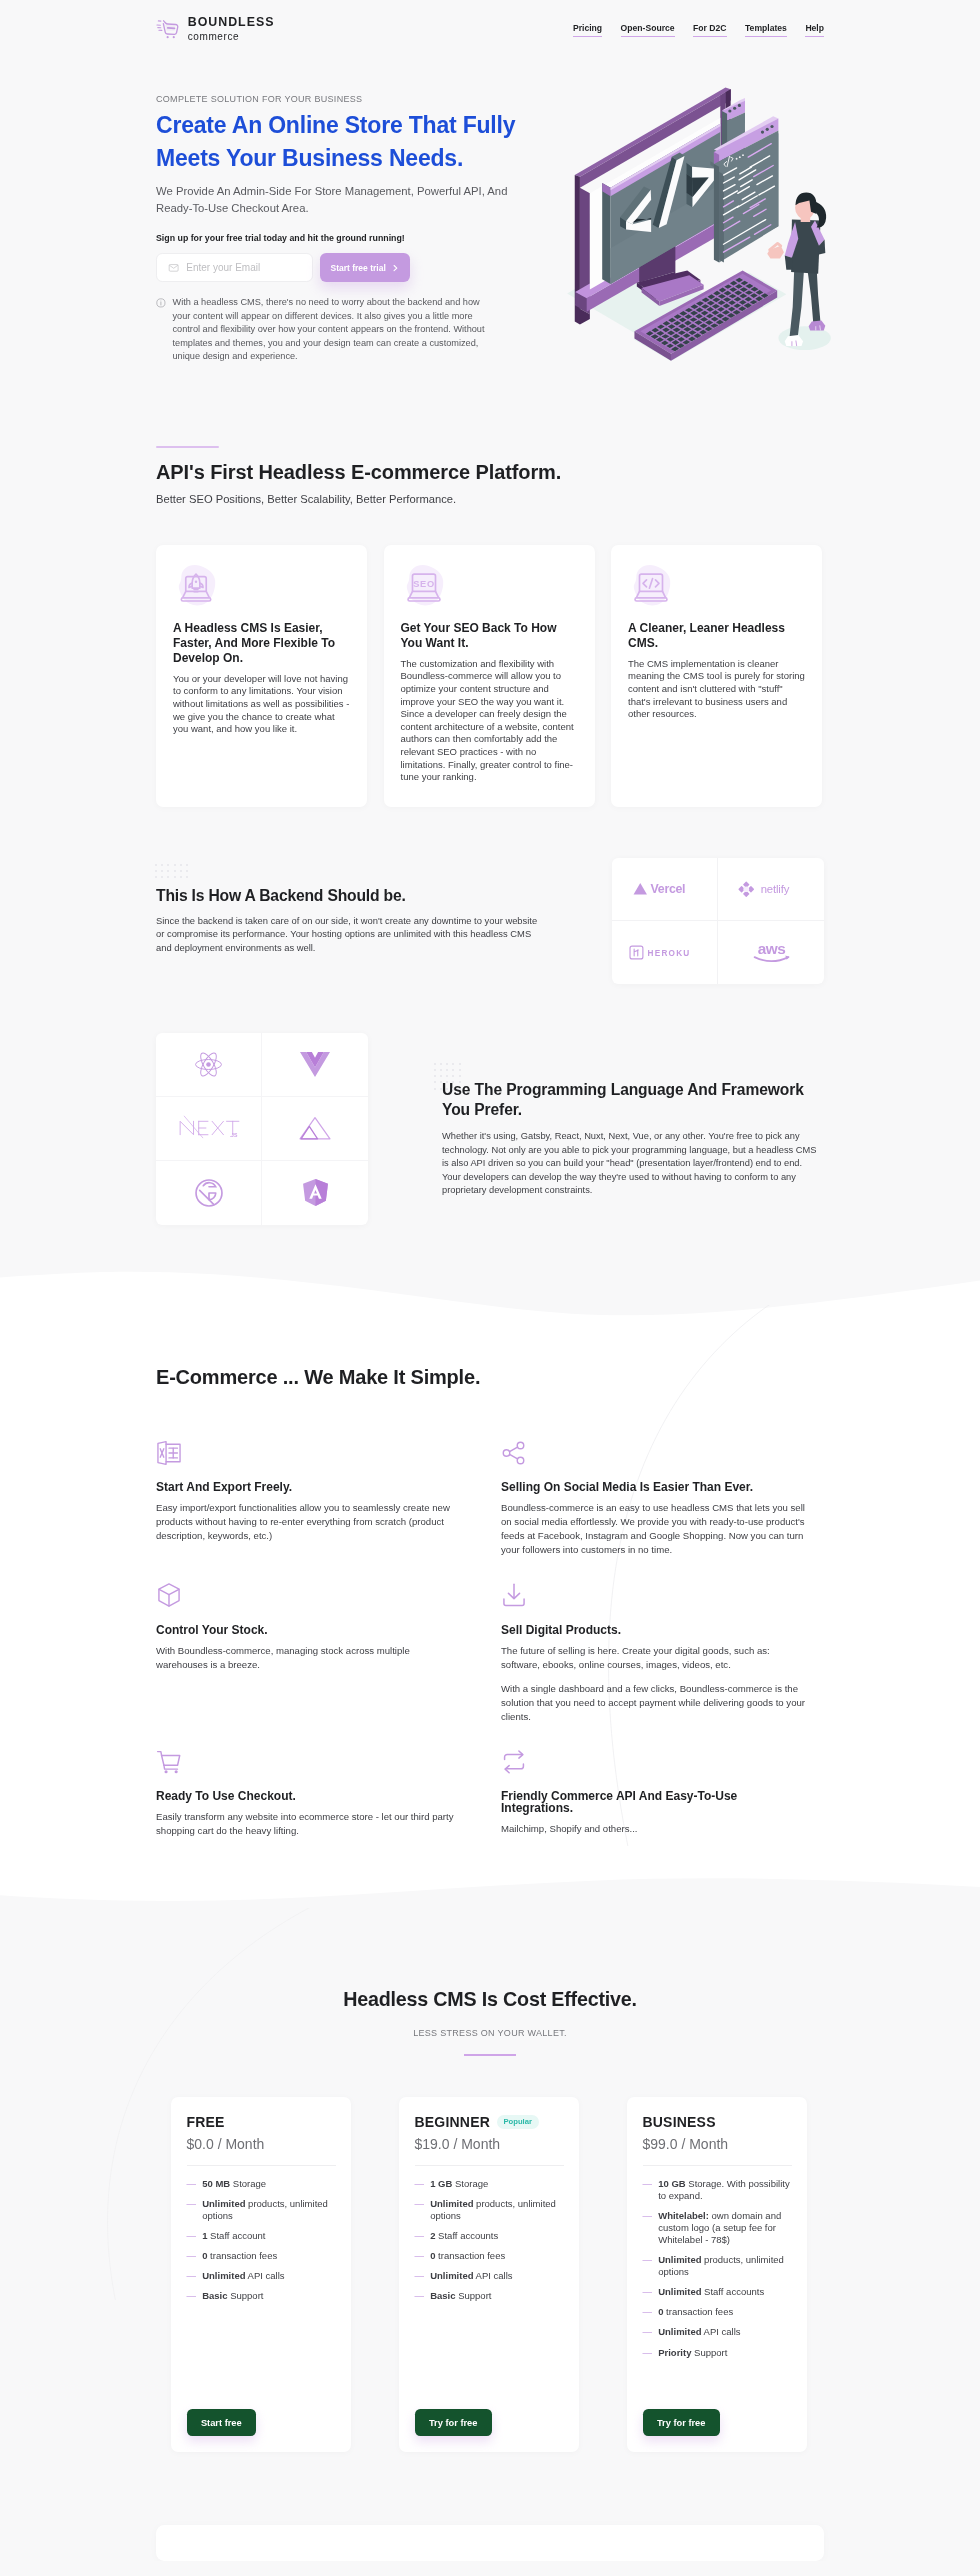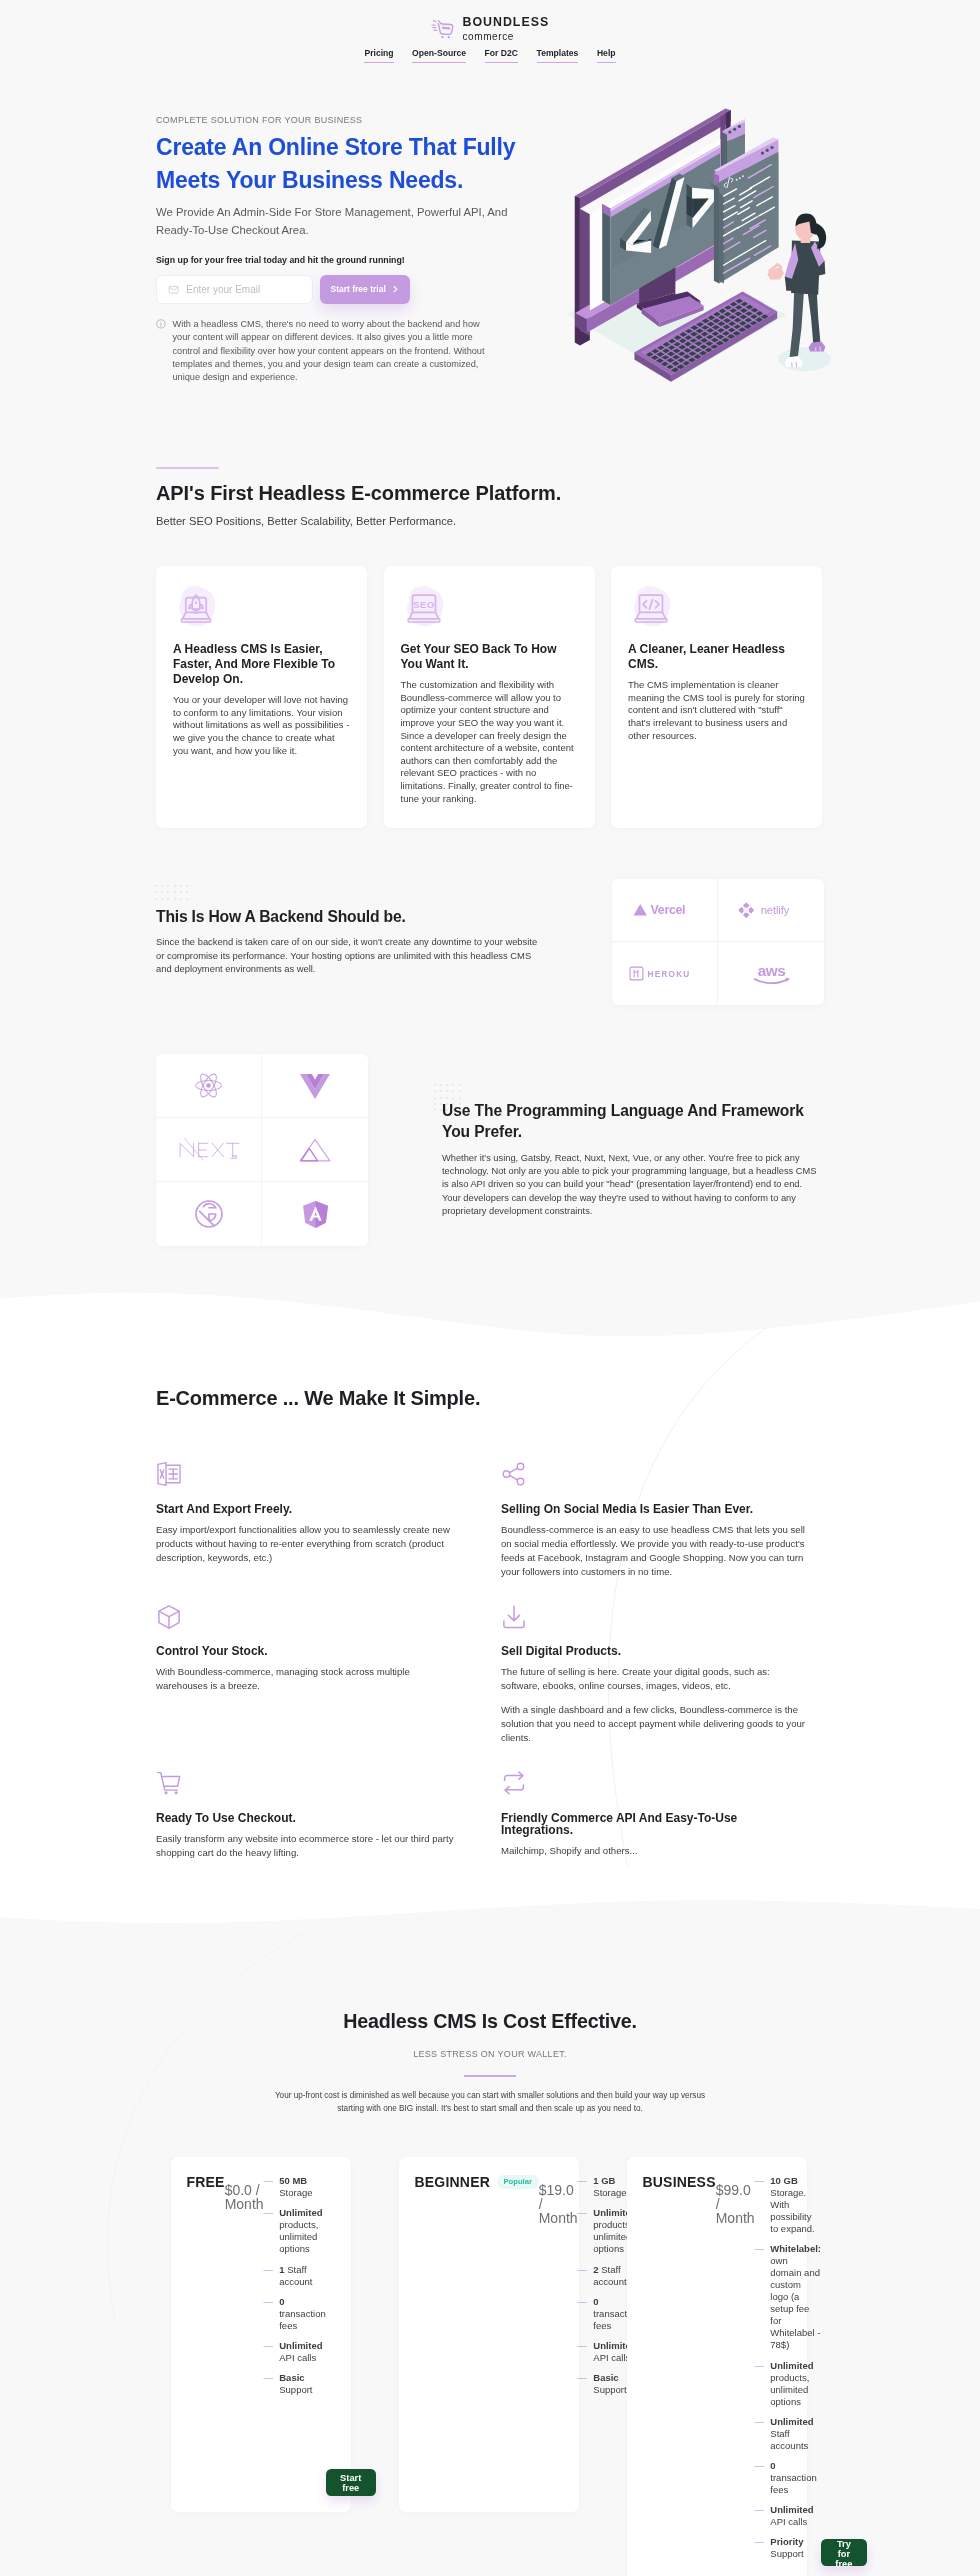--- a/index.html
+++ b/index.html
@@ -2,21 +2,21 @@
 <html style="font-size:8.2px"><head>
 <meta charset="utf-8">
 <title>Boundless commerce</title>
 <style>
   *{box-sizing:border-box;margin:0;padding:0;}
   html{width:980px;}
   body{width:980px;font-family:"Liberation Sans",sans-serif;background:#f8f8f9;color:#1f2023;overflow-x:hidden;}
   .wrap{width:668px;margin:0 auto;position:relative;}
 
   
-  .hdr{display:flex;align-items:center;justify-content:space-between;padding-top:16px;flex-direction:column;}
+  .hdr{display:flex;align-items:flex-start;justify-content:space-between;padding-top:16px;}
   .logo{display:flex;align-items:center;gap:7.7px;}
   .logo-txt{line-height:1;}
   .logo-name{font-size:12.4px;font-weight:700;letter-spacing:1px;color:#1f2023;}
   .logo-sub{font-size:10px;font-weight:400;letter-spacing:0.6px;color:#1f2023;margin-top:3.1px;}
   nav{display:flex;align-items:center;gap:18.5px;padding-top:7.7px;}
   nav a{font-size:8.6px;font-weight:700;color:#1f2023;text-decoration:none;padding-bottom:4.1px;border-bottom:1.3px solid #cfa5e8;line-height:1;}
 
   
   .hero{position:relative;padding-top:53px;}
   .hero-left{width:392px;}
@@ -84,21 +84,21 @@
   .feat p + p{margin-top:9.8px;}
 
   
   .sec-pricing{padding-top:75px;text-align:center;position:relative;}
   .arc2{position:absolute;left:-118px;top:-82px;pointer-events:none;}
   .sec-pricing h2{font-size:19.7px;line-height:1;letter-spacing:-0.2px;}
   .pr-sub{font-size:9px;letter-spacing:0.3px;color:#77787d;margin-top:19px;font-weight:500;line-height:1;}
   .pr-rule{width:52px;height:1.5px;background:#cfa5e8;margin:16px auto 0;}
   .pr-blurb{font-size:8.2px;line-height:13.4px;color:#3d3e43;margin-top:12px;}
   .plans{display:flex;gap:48px;margin-top:41px;text-align:left;align-items:flex-start;width:637px;margin-left:15px;}
-  .plan{width:180px;background:#fff;border-radius:7.2px;padding:18.5px 15.5px 15.5px 15.5px;box-shadow:0 1px 7.2px rgba(0,0,0,.032);display:flex;flex-direction:row;min-height:355px;}
+  .plan{width:180px;background:#fff;border-radius:7.2px;padding:18.5px 15.5px 15.5px 15.5px;box-shadow:0 1px 7.2px rgba(0,0,0,.032);display:flex;flex-direction:column;min-height:355px;}
   .plan-head{display:flex;align-items:center;gap:6.7px;height:13.4px;}
   .plan-name{font-size:14px;font-weight:700;letter-spacing:0.2px;line-height:1;}
   .badge{background:#e7f8f5;color:#2ab9a8;font-size:7.7px;font-weight:700;padding:3.1px 6.7px;border-radius:10.3px;line-height:1;}
   .plan-price{font-size:14px;color:#6e6f74;margin-top:8.2px;font-weight:400;line-height:1;}
   .plan-hr{height:0.5px;background:#eeeef0;margin:14px 0 12.4px 0;}
   .plan li{list-style:none;display:flex;gap:6.2px;font-size:9.5px;line-height:12px;color:#3d3e43;margin-bottom:8.2px;}
   .dash{color:#c49ae0;flex:0 0 auto;font-weight:400;}
   .plan .cta{margin-top:auto;padding-top:13.4px;}
   .btn-plan{height:27px;padding:0 14.4px;border:none;border-radius:5.2px;background:#14532d;color:#fff;font-size:9.3px;font-weight:700;cursor:pointer;font-family:inherit;box-shadow:0 5.2px 10.3px rgba(196,154,224,.33);}
 
@@ -663,24 +663,20 @@
 </div>
 
 <section class="sec-pricing">
  <div class="wrap">
   <svg class="arc2" width="464" height="392" viewBox="0 0 900 760">
         <path d="M880 -120 C 380 -30 60 300 150 760" fill="none" stroke="#efeff1" stroke-width="1.4"></path>
       </svg>
   <h2>Headless CMS Is Cost Effective.</h2>
   <div class="pr-sub">LESS STRESS ON YOUR WALLET.</div>
   <div class="pr-rule"></div>
-  <div class="pr-blurb">
-    <span>Your up-front cost is diminished as well because you can start with smaller solutions and then build your way up versus</span><br>
-    <span>starting with one BIG install. It's best to start small and then scale up as you need to.</span>
-  </div>
   <div class="plans">
 
     <div class="plan">
       <div class="plan-head">
         <div class="plan-name">FREE</div>
       </div>
       <div class="plan-price">$0.0 / Month</div>
       <div class="plan-hr"></div>
       <ul>
         <li>

